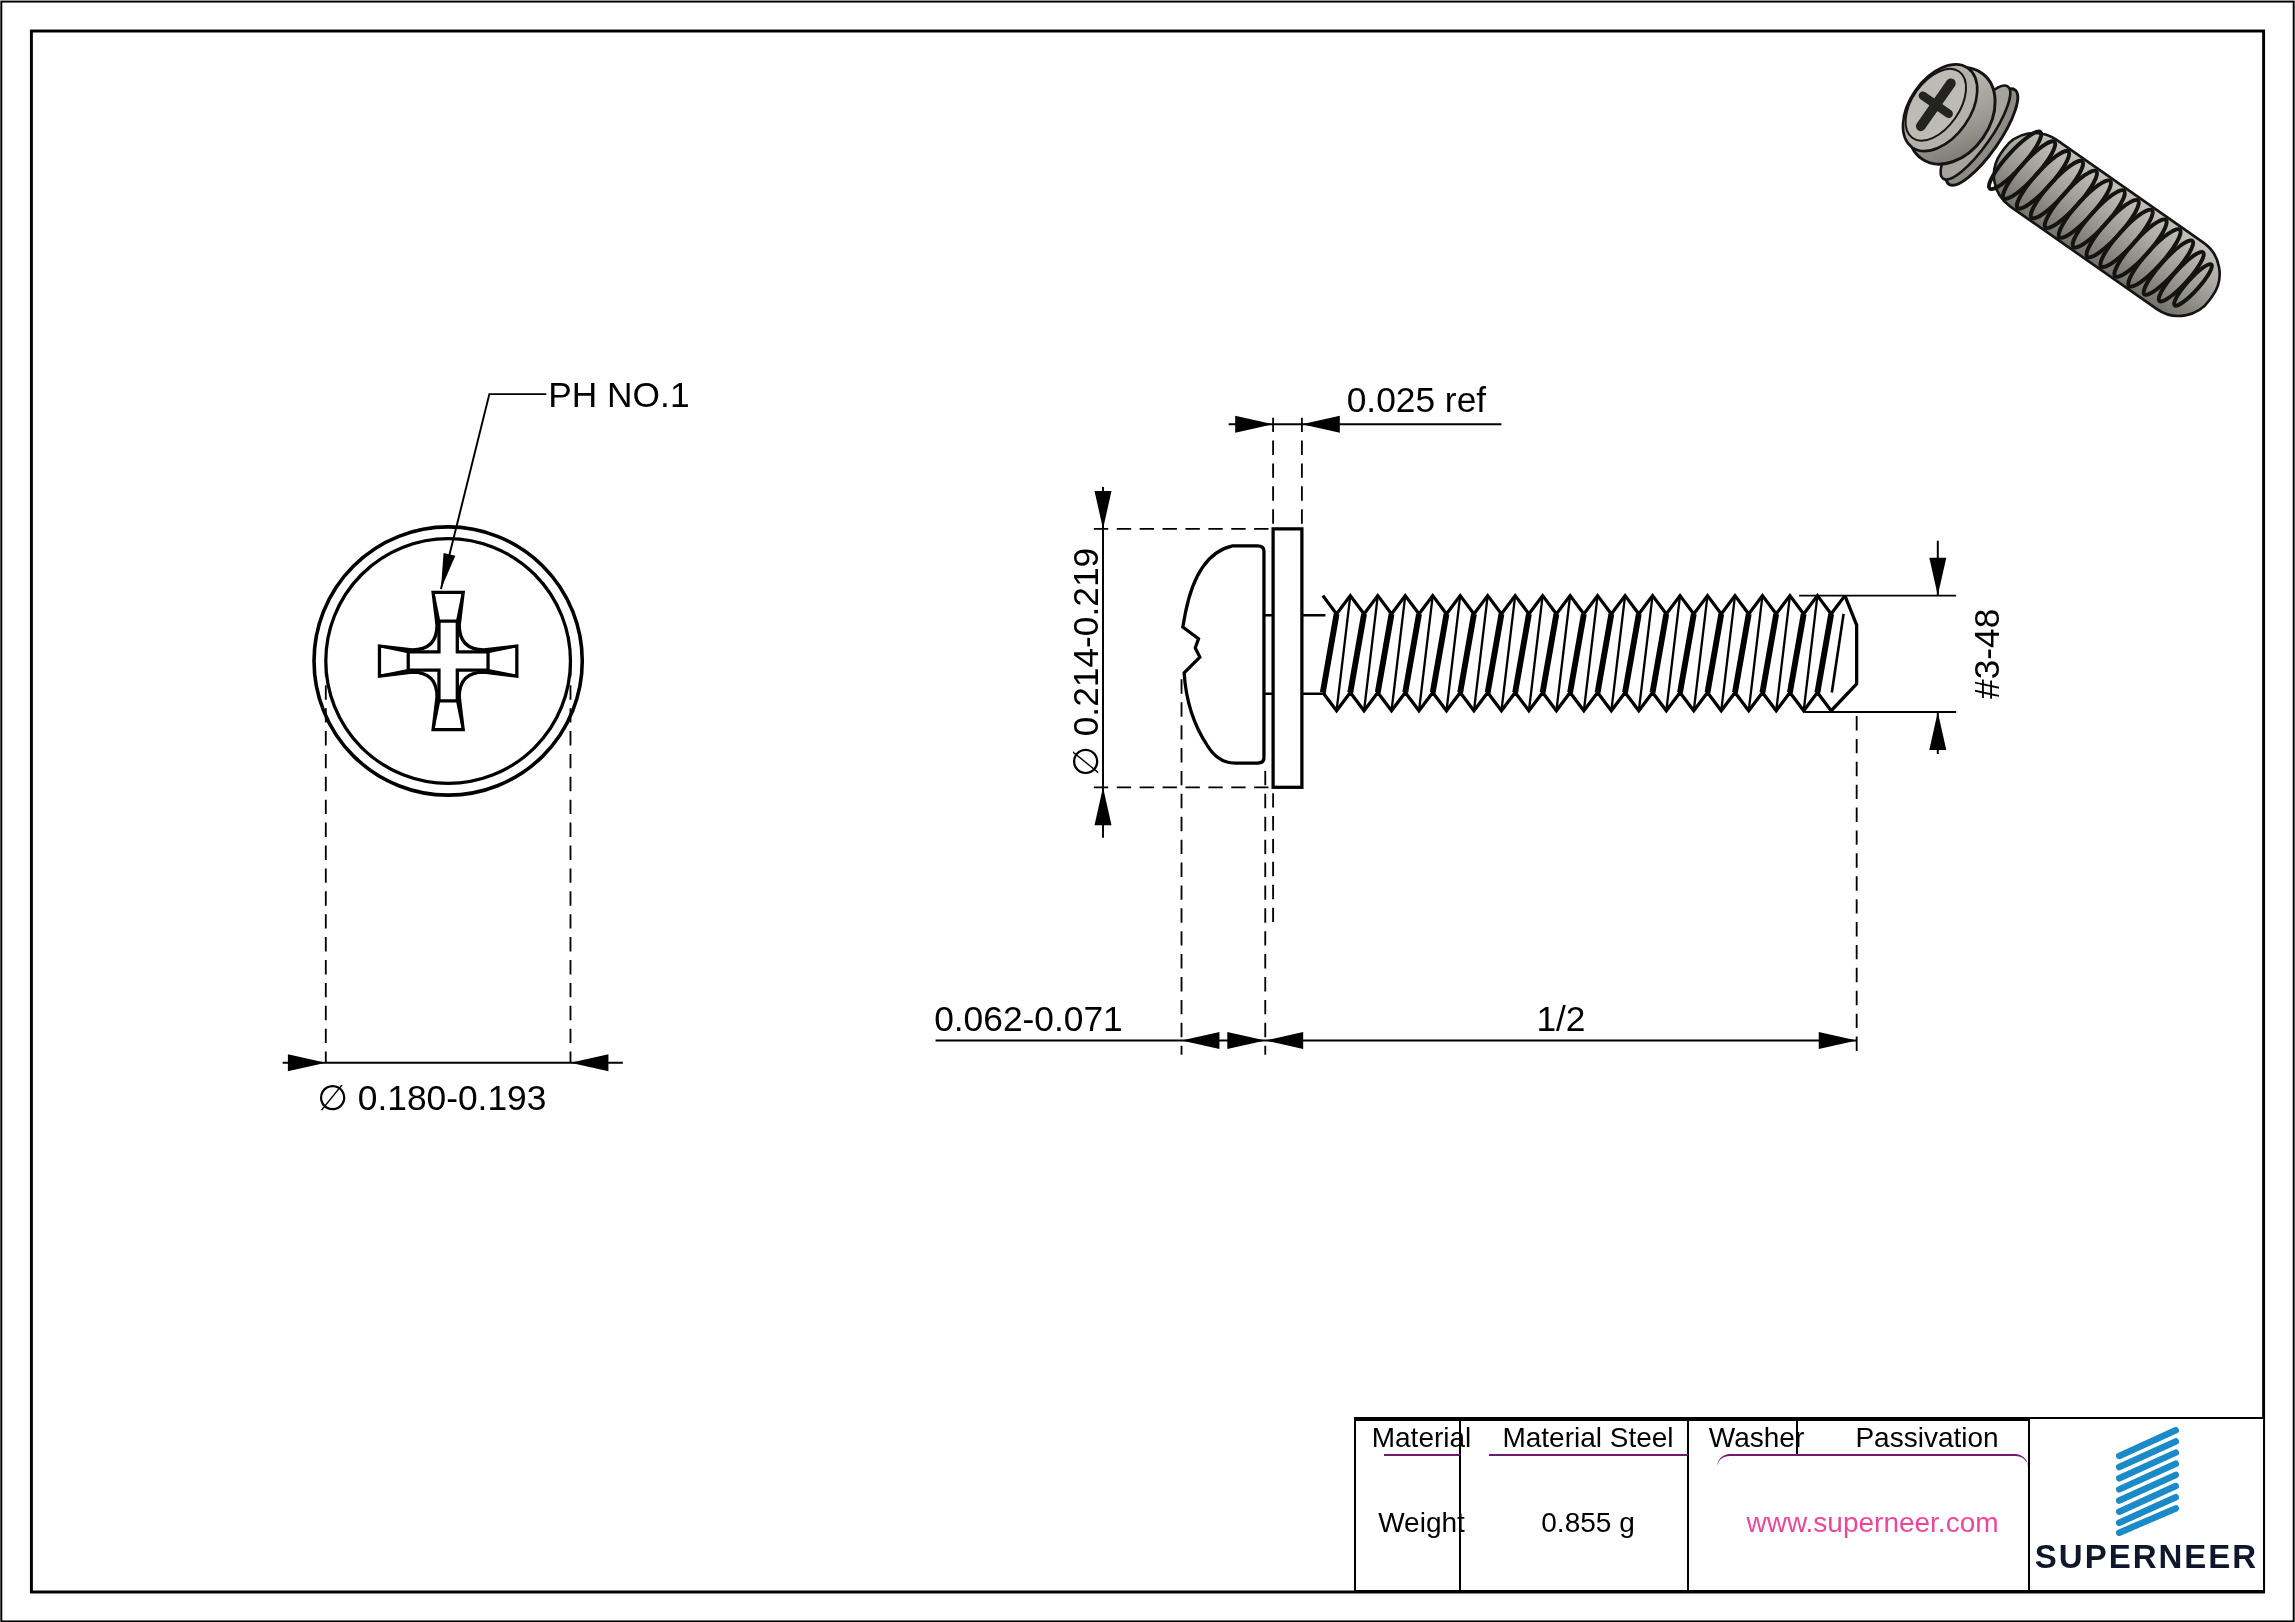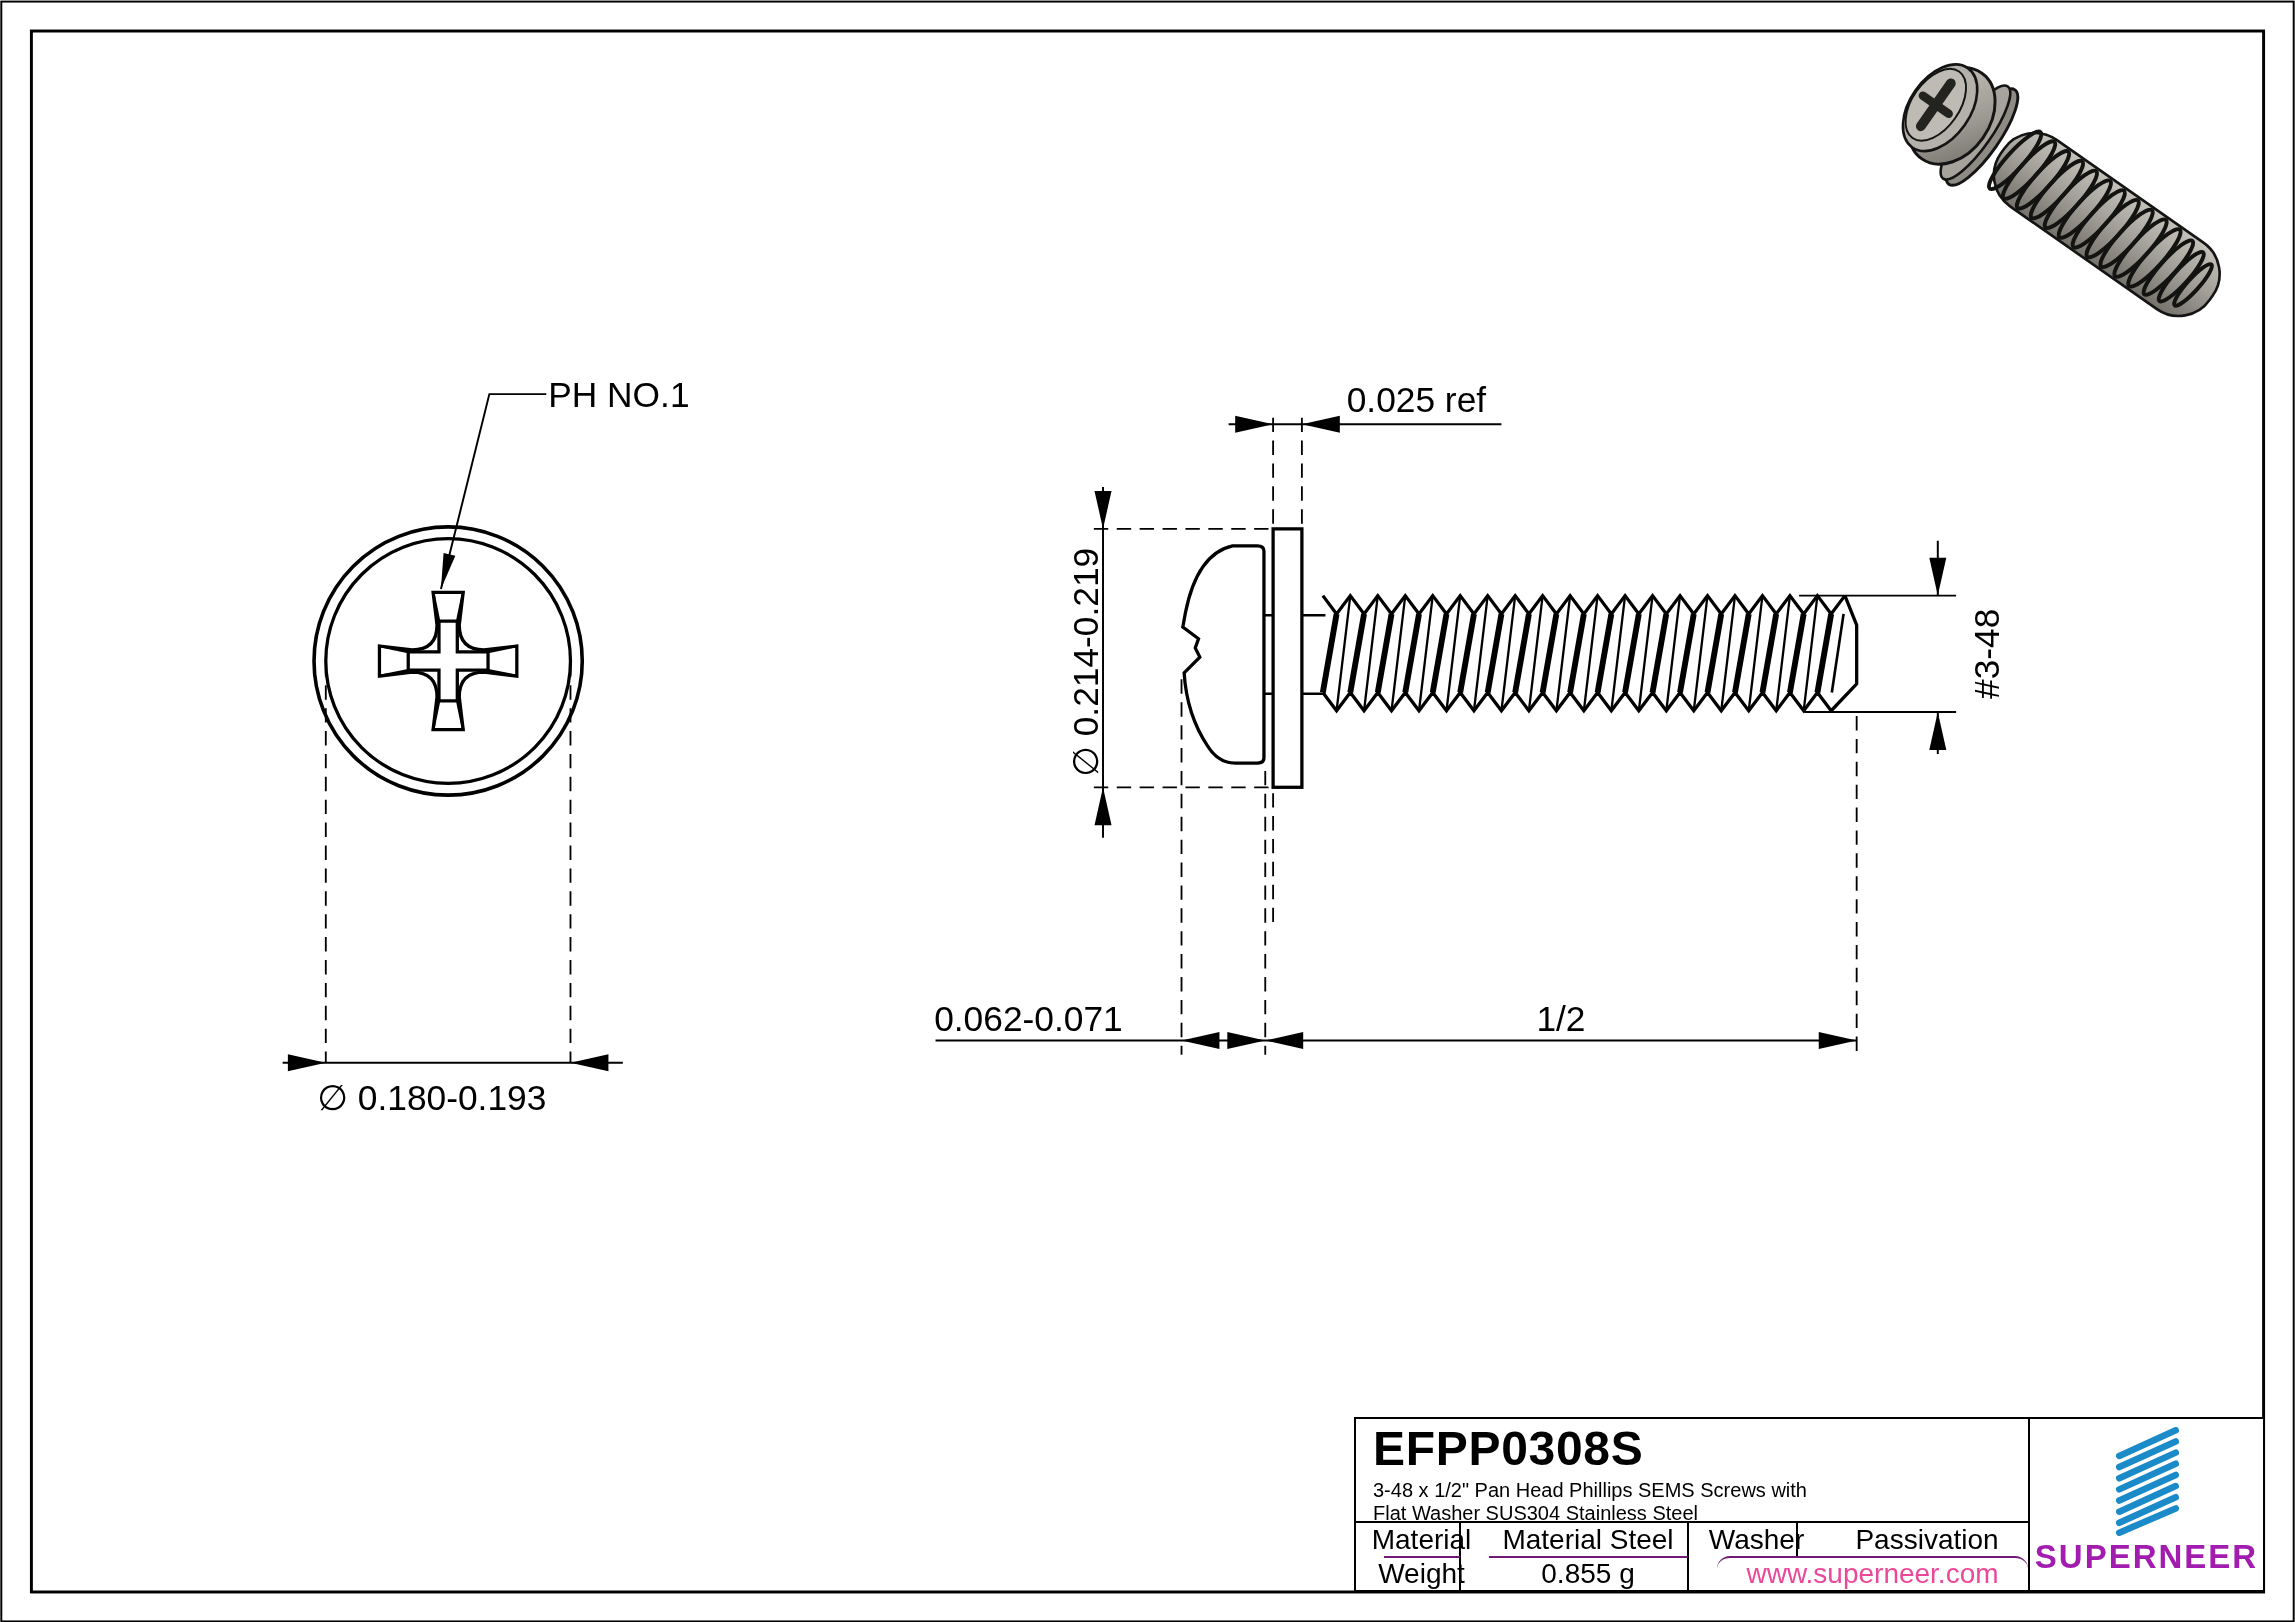--- a/index.html
+++ b/index.html
@@ -19,21 +19,21 @@
   .tb-table{flex:1;display:grid;grid-template-columns:105px 228px 109px 1fr;
             grid-template-rows:33px 1fr;border-top:2.6px solid #000;}
   .cell{display:flex;align-items:center;justify-content:center;
         font-size:28px;box-sizing:border-box;white-space:nowrap;margin-left:28px;}
   .b-r{border-right:2px solid #000;}
   .b-t{border-top:2px solid #701a75;}
   .span2{grid-column:3 / 5;}
   .url{color:#ec4899;border-radius:13px;}
   .tb-logo{flex:1;position:relative;}
   .brand{position:absolute;left:0;right:0;top:119px;text-align:center;
-         font-size:33px;font-weight:bold;letter-spacing:2px;color:#a21caf;}
+         font-size:33px;font-weight:bold;letter-spacing:2px;color:#0f172a;}
   .logo-icon{position:absolute;left:50%;top:7.9px;margin-left:-31px;}
 </style>
 </head>
 <body>
 
 <svg width="2295" height="1623" viewBox="0 0 3508 2480">
 
   <rect x="2" y="2" width="3504" height="2476" fill="none" stroke="#000" stroke-width="3"></rect>
   <rect x="48" y="47" width="3412" height="2386" fill="none" stroke="#000" stroke-width="4.5"></rect>
 
@@ -149,27 +149,20 @@
       <g stroke="#23231f" stroke-linecap="round">
         <line x1="-44" y1="-40" x2="-44" y2="40" stroke-width="15"></line>
         <line x1="-68" y1="0" x2="-20" y2="0" stroke-width="13"></line>
       </g>
     </g>
   </g>
 </svg>
 
 <div class="tb">
   <div class="tb-left">
-    <div class="tb-head">
-      <div class="tb-part">EFPP0308S</div>
-      <div class="tb-desc">
-        <div>3-48 x 1/2" Pan Head Phillips SEMS Screws with</div>
-        <div>Flat Washer SUS304 Stainless Steel</div>
-      </div>
-    </div>
     <div class="tb-table">
       <div class="cell b-r">Material</div>
       <div class="cell b-r">Material Steel</div>
       <div class="cell b-r">Washer</div>
       <div class="cell">Passivation</div>
       <div class="cell b-r b-t">Weight</div>
       <div class="cell b-r b-t">0.855 g</div>
       <div class="cell b-t span2 url">www.superneer.com</div>
     </div>
   </div>

